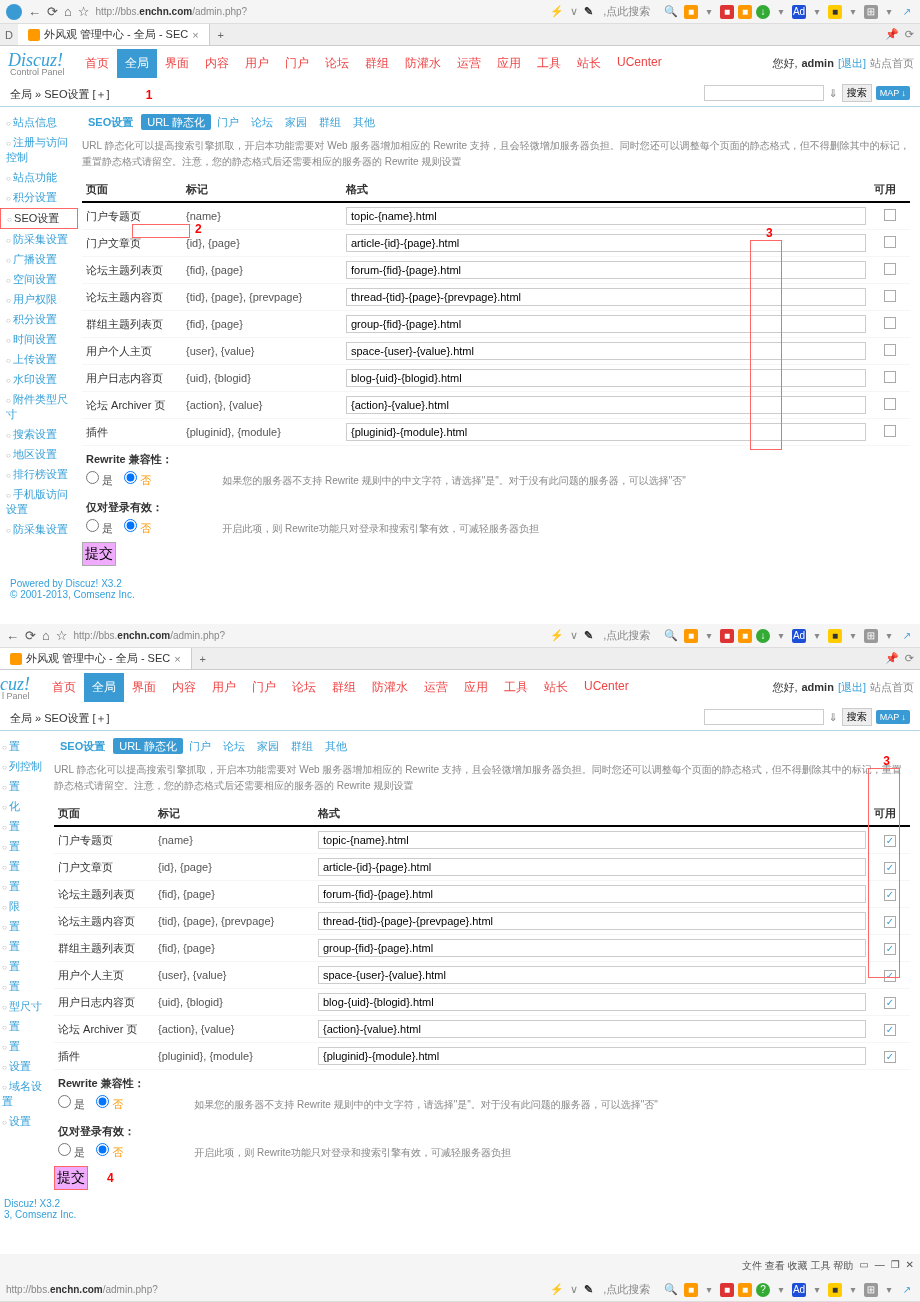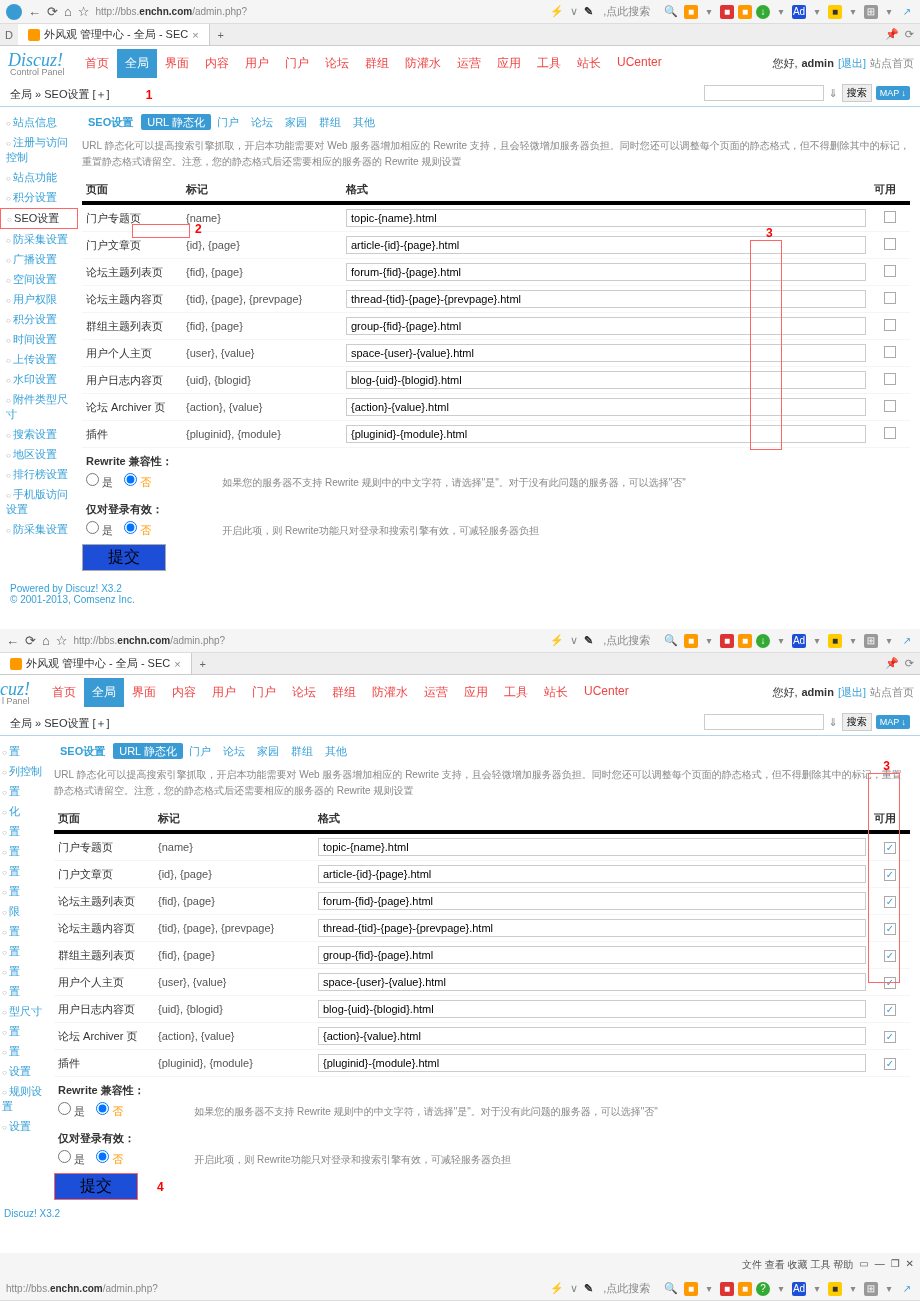--- a/index.html
+++ b/index.html
@@ -61,35 +61,35 @@
 
 .main{flex:1;padding:6px 10px 6px 4px}
 .subtabs{display:flex;gap:2px;align-items:center;font-size:11px;margin-bottom:6px}
 .subtabs a{color:#36a0d8;padding:2px 6px}
 .subtabs a.seotitle{color:#36a0d8;font-weight:bold}
 .subtabs a.act{background:#3a9bd4;color:#fff;border-radius:2px}
 
 .desc{font-size:10px;color:#888;line-height:1.6;margin-bottom:8px}
 
 .tbl{width:100%;font-size:11px;border-collapse:collapse}
-.tbl th{text-align:left;padding:4px;font-weight:bold;color:#333;border-bottom:4px solid #000000}
+.tbl th{text-align:left;padding:4px;font-weight:bold;color:#333;border-bottom:2px solid #000000}
 .tbl td{padding:4px;border-bottom:1px solid #f5f5f5}
 .tbl td.col1{width:100px}
 .tbl td.col2{width:160px;color:#555}
 .tbl td.col4{width:40px;text-align:center}
 .fmt-input{width:100%;border:1px solid #ccc;padding:2px 4px;font-size:11px;background:#fff}
 .chk{border:1px solid #aaa;width:12px;height:12px;display:inline-block;background:#fff}
 .chk.on::after{content:"✓";font-size:10px;color:#3a9bd4;line-height:10px;display:block}
 
 .opt-row{padding:6px 4px;font-size:11px}
 .opt-row .lbl{font-weight:bold;margin-bottom:4px}
 .opt-row label{margin-right:8px;color:#555}
 .opt-row .hint{color:#888;font-size:10px;margin-left:60px}
 
-.submit-btn{background:#1d4ed8;border:1px solid #aaa;padding:2px 25px;font-size:16px;cursor:pointer}
+.submit-btn{background:#f0abfc;border:1px solid #aaa;padding:2px 2px;font-size:14px;cursor:pointer}
 
 .footer{font-size:10px;color:#36a0d8;padding:6px 10px}
 
 .callout{position:absolute;color:#f00;font-size:12px;font-weight:bold}
 .redbox{position:absolute;border:1px solid #f66}
 
 .section{position:relative;margin-bottom:18px;border:0px solid #eee}
 
 
 .panel3 .hdr{display:flex;align-items:center;height:24px;background:#f5f5f5;font-size:10px;color:#555;padding:0 6px;gap:10px}
@@ -393,21 +393,21 @@
           <li><a href="#">置</a></li>
           <li><a href="#">限</a></li>
           <li><a href="#">置</a></li>
           <li><a href="#">置</a></li>
           <li><a href="#">置</a></li>
           <li><a href="#">置</a></li>
           <li><a href="#">型尺寸</a></li>
           <li><a href="#">置</a></li>
           <li><a href="#">置</a></li>
           <li><a href="#">设置</a></li>
-          <li><a href="#">规则设置</a></li>
+          <li><a href="#">域名设置</a></li>
           <li><a href="#">设置</a></li>
         </ul>
       <div class="main">
         <div class="subtabs">
           <a href="#" class="seotitle">SEO设置</a>
           <span id="subtabs2"><a href="#" class="act">URL 静态化</a><a href="#">门户</a><a href="#">论坛</a><a href="#">家园</a><a href="#">群组</a><a href="#">其他</a></span>
         </div>
         <div class="desc">URL 静态化可以提高搜索引擎抓取，开启本功能需要对 Web 服务器增加相应的 Rewrite 支持，且会轻微增加服务器负担。同时您还可以调整每个页面的静态格式，但不得删除其中的标记，重置静态格式请留空。注意，您的静态格式后还需要相应的服务器的 Rewrite 规则设置</div>
         <table class="tbl">
           <thead>
@@ -486,20 +486,21 @@
           <label><input type="radio" style=""> <span>是</span></label>
           <label style="color:#f90"><input type="radio" checked="" style=""> <span>否</span></label>
           <span class="hint">开启此项，则 Rewrite功能只对登录和搜索引擎有效，可减轻服务器负担</span>
         </div>
         <button class="submit-btn" style="border:1px solid #f66">提交</button>
         <span class="callout" style="position:static;margin-left:16px">4</span>
       </div>
     </div>
     <div class="footer" style="padding:2px 4px">
       <div>Discuz! X3.2</div>
+      <div>3, Comsenz Inc.</div>
     </div>
   </div>
   <div class="redbox" style="right:20px;top:144px;width:32px;height:210px"></div>
   <span class="callout" style="right:30px;top:130px">3</span>
 </div>
 
 <div class="section panel3" style="margin-top:32px">
   <div class="hdr">
     <span class="r">
       <span>文件  查看  收藏  工具  帮助</span>

